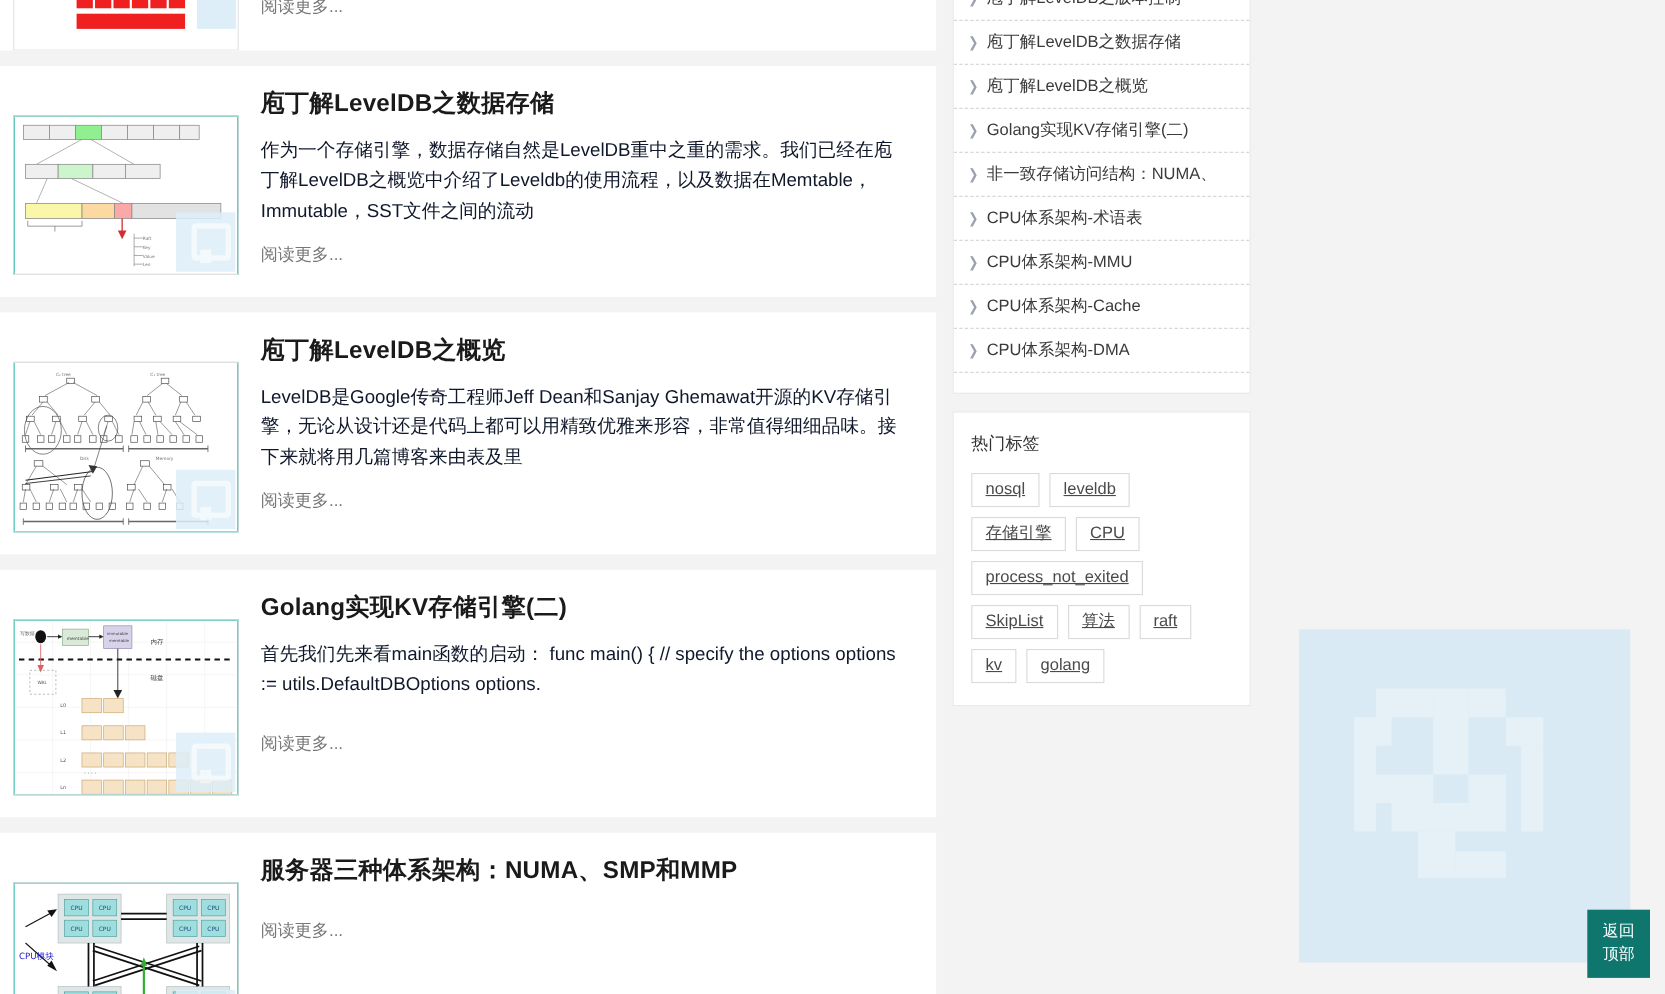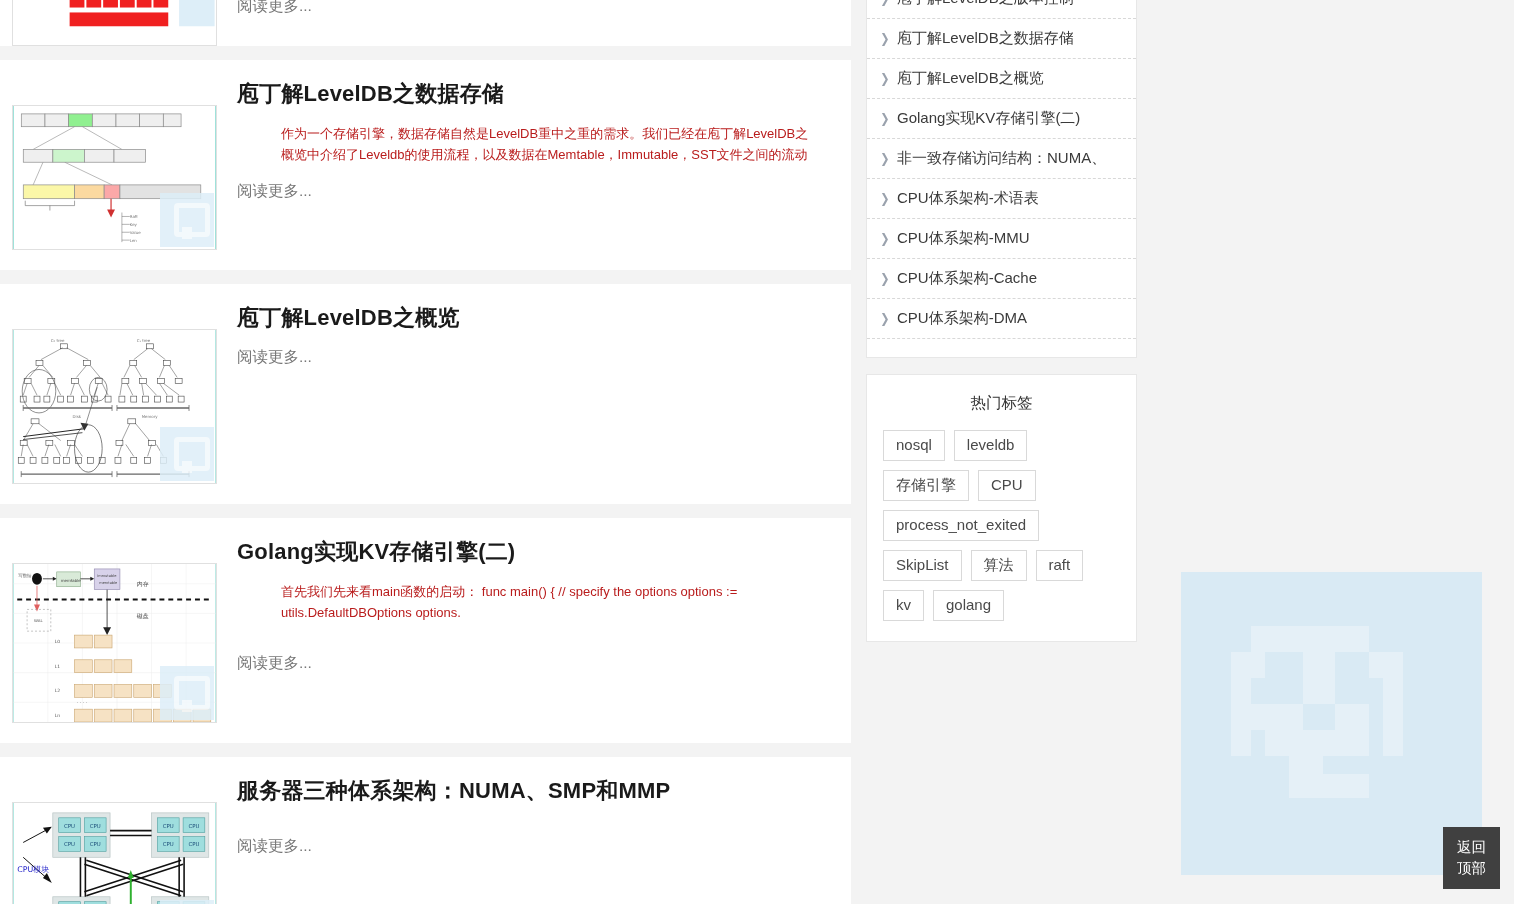--- a/index.html
+++ b/index.html
@@ -52,23 +52,22 @@
     content: ""; position: absolute; left: 22px; top: 34px;
     width: 10px; height: 12px; background: #f2f8fc;
   }
 
   .art-body { flex: 1; padding: 0 34px 0 20px; min-width: 0; }
   .art-title {
     font-size: 22px; font-weight: bold; color: #1a1a1a;
     line-height: 1.3; margin-bottom: 14px; letter-spacing: .2px;
   }
   .art-summary {
-    font-size: 13px; color: #b91c1c; line-height: 1.62;
+    font-size: 17px; color: #0f172a; line-height: 1.62;
     margin-bottom: 16px;
-    margin-left: 44px;
   }
   .art-more { font-size: 15.5px; color: #777777; }
 
   
   .partial-top {
     background: #ffffff; width: 851px; height: 46px;
     position: relative; overflow: hidden;
   }
   .partial-top .pt-thumb {
     position: absolute; left: 12px; top: -99px;
@@ -102,47 +101,48 @@
   .chev {
     flex: 0 0 16px; color: #9aa2ad; font-size: 13px; font-weight: bold;
     line-height: 1; margin-right: 2px; transform: scaleX(.85);
   }
   .recent-label {
     font-size: 15px; color: #3a3a3a; white-space: nowrap;
     overflow: hidden; text-overflow: clip;
   }
   .panel-pad-bottom { height: 18px; }
 
-  .tag-panel { margin-top: 16px; padding: 18px 16px 20px 16px; text-align: center; }
+  .tag-panel { margin-top: 16px; padding: 18px 16px 20px 16px; }
   .tag-title { font-size: 15.5px; color: #333333; margin-bottom: 16px; }
   .tag-list { display: flex; flex-wrap: wrap; gap: 9px; }
   .tag {
     border: 1px solid #d9d9d9; background: #ffffff;
     color: #4a4a4a; font-size: 15px;
     padding: 5px 12px 6px 12px; line-height: 1.2;
     white-space: nowrap;
+    text-decoration: underline;
   }
 
   
   .big-watermark {
     position: absolute; left: 1181px; top: 572px;
     width: 301px; height: 303px;
     background: #d9eaf4;
   }
   .bw-glyph {
     position: absolute; left: 50px; top: 54px;
     width: 172px; height: 172px; opacity: .55;
   }
   .bw-glyph .seg { position: absolute; background: #f0f6fa; }
 
   
   .back-top {
     position: absolute; left: 1443px; top: 827px;
     width: 57px; height: 62px;
-    background: #404040;
+    background: #0f766e;
     color: #ffffff; font-size: 14.5px;
     display: flex; flex-direction: column;
     align-items: center; justify-content: center;
     line-height: 1.45;
   }
 </style>
 </head>
 <body>
 
 <div class="page">
@@ -333,20 +333,21 @@
           <g stroke="#666" stroke-width="1.4">
             <path d="M8 146 L100 146"></path>
             <path d="M105 146 L178 146"></path>
           </g>
           <path d="M8 143 L8 149 M100 143 L100 149 M105 143 L105 149 M178 143 L178 149" stroke="#666" stroke-width=".8"></path>
         </svg>
         <div class="watermark"></div>
       </div>
       <div class="art-body">
         <div class="art-title">庖丁解LevelDB之概览</div>
+        <div class="art-summary">LevelDB是Google传奇工程师Jeff Dean和Sanjay Ghemawat开源的KV存储引擎，无论从设计还是代码上都可以用精致优雅来形容，非常值得细细品味。接下来就将用几篇博客来由表及里</div>
         <div class="art-more">阅读更多...</div>
       </div>
     </div>
 
     <div class="card-gap"></div>
 
     <div class="article-card">
       <div class="thumb-wrap h160">
         <svg class="thumb-svg" viewBox="0 0 205 160">
           <rect width="205" height="160" fill="#ffffff"></rect>

